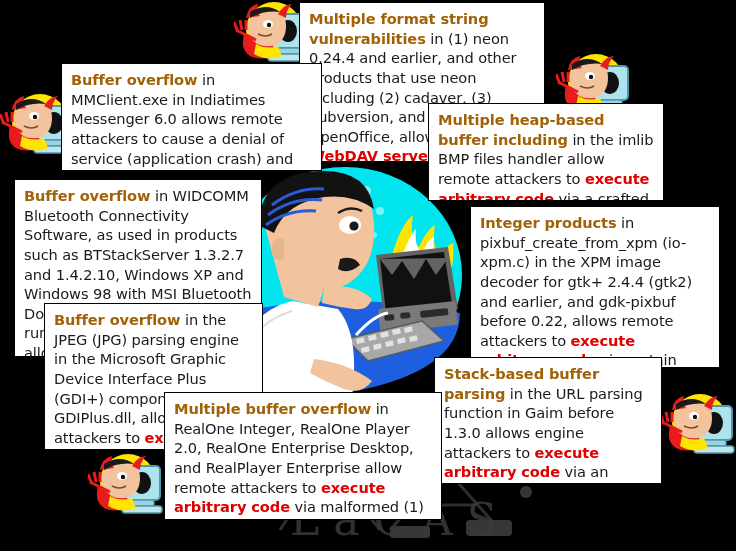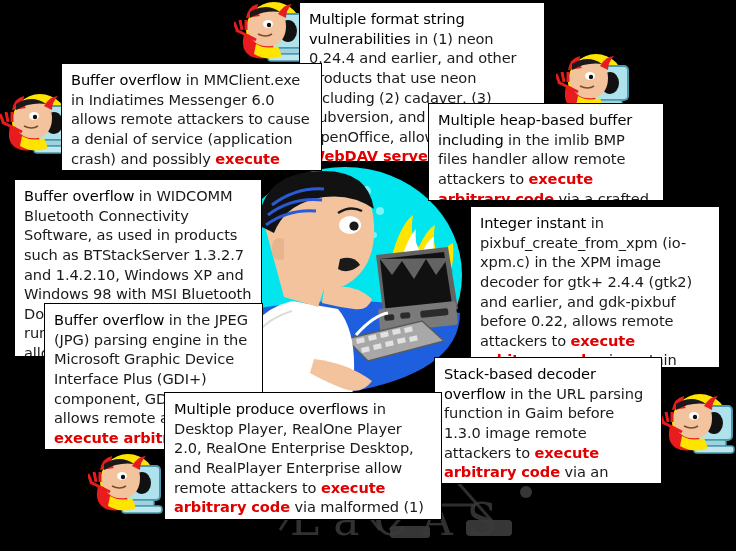--- a/index.html
+++ b/index.html
@@ -55,22 +55,22 @@
     font-size: 14.6px;
     line-height: 1.345;
     padding: 6px 9px 4px 9px;
     overflow: hidden;
     letter-spacing: -0.1px;
   }
   .card p {
     margin: 0;
   }
   b.blue {
-    color: #000000;
-    font-weight: normal;
+    color: #a16207;
+    font-weight: bold;
   }
   b.red {
     color: #e00000;
     font-weight: bold;
   }
 
   
   #card-format-string { left: 299px; top: 2px;   width: 246px; height: 160px; z-index: 5; }
   #card-mmclient      { left: 61px;  top: 63px;  width: 261px; height: 108px; z-index: 6; }
   #card-imlib         { left: 428px; top: 103px; width: 236px; height: 98px;  z-index: 7; }
@@ -319,35 +319,35 @@
   </div>
 
   <div class="card" id="card-widcomm">
     <p>
       <b class="blue">Buffer overflow</b><span> in WIDCOMM Bluetooth Connectivity Software, as used in products such as BTStackServer 1.3.2.7 and 1.4.2.10, Windows XP and Windows 98 with MSI Bluetooth Dongles, and HP IPAQ 5450 running Windows CE 3.0, allows remote attackers to execute </span>
     </p>
   </div>
 
   <div class="card" id="card-integer">
     <p>
-      <b class="blue">Integer instant</b><span> in pixbuf_create_from_xpm (io-xpm.c) in the XPM image decoder for gtk+ 2.4.4 (gtk2) and earlier, and gdk-pixbuf before 0.22, allows remote attackers to </span><b class="red">execute arbitrary code</b><span> via certain n_col values that produce a heap-</span>
+      <b class="blue">Integer products</b><span> in pixbuf_create_from_xpm (io-xpm.c) in the XPM image decoder for gtk+ 2.4.4 (gtk2) and earlier, and gdk-pixbuf before 0.22, allows remote attackers to </span><b class="red">execute arbitrary code</b><span> via certain n_col values that produce a heap-</span>
     </p>
   </div>
 
   <div class="card" id="card-jpeg">
     <p>
       <b class="blue">Buffer overflow</b><span> in the JPEG (JPG) parsing engine in the Microsoft Graphic Device Interface Plus (GDI+) component, GDIPlus.dll, allows remote attackers to </span><b class="red">execute arbitrary code</b><span> via a crafted image.</span>
     </p>
   </div>
 
   <div class="card" id="card-gaim">
     <p>
-      <b class="blue">Stack-based decoder overflow</b><span> in the URL parsing function in Gaim before 1.3.0 image remote attackers to </span><b class="red">execute arbitrary code</b><span> via an instant message (IM) with a large URL.</span>
+      <b class="blue">Stack-based buffer parsing</b><span> in the URL parsing function in Gaim before 1.3.0 allows engine attackers to </span><b class="red">execute arbitrary code</b><span> via an instant message (IM) with a large URL.</span>
     </p>
   </div>
 
   <div class="card" id="card-realone">
     <p>
-      <b class="blue">Multiple produce overflows</b><span> in Desktop Player, RealOne Player 2.0, RealOne Enterprise Desktop, and RealPlayer Enterprise allow remote attackers to </span><b class="red">execute arbitrary code</b><span> via malformed (1) .RP, (2) .RT, (3) .RAM, (4) .RPM or (5) .SMIL files.</span>
+      <b class="blue">Multiple buffer overflow</b><span> in RealOne Integer, RealOne Player 2.0, RealOne Enterprise Desktop, and RealPlayer Enterprise allow remote attackers to </span><b class="red">execute arbitrary code</b><span> via malformed (1) .RP, (2) .RT, (3) .RAM, (4) .RPM or (5) .SMIL files.</span>
     </p>
   </div>
 
 </div>
 
 </body></html>

